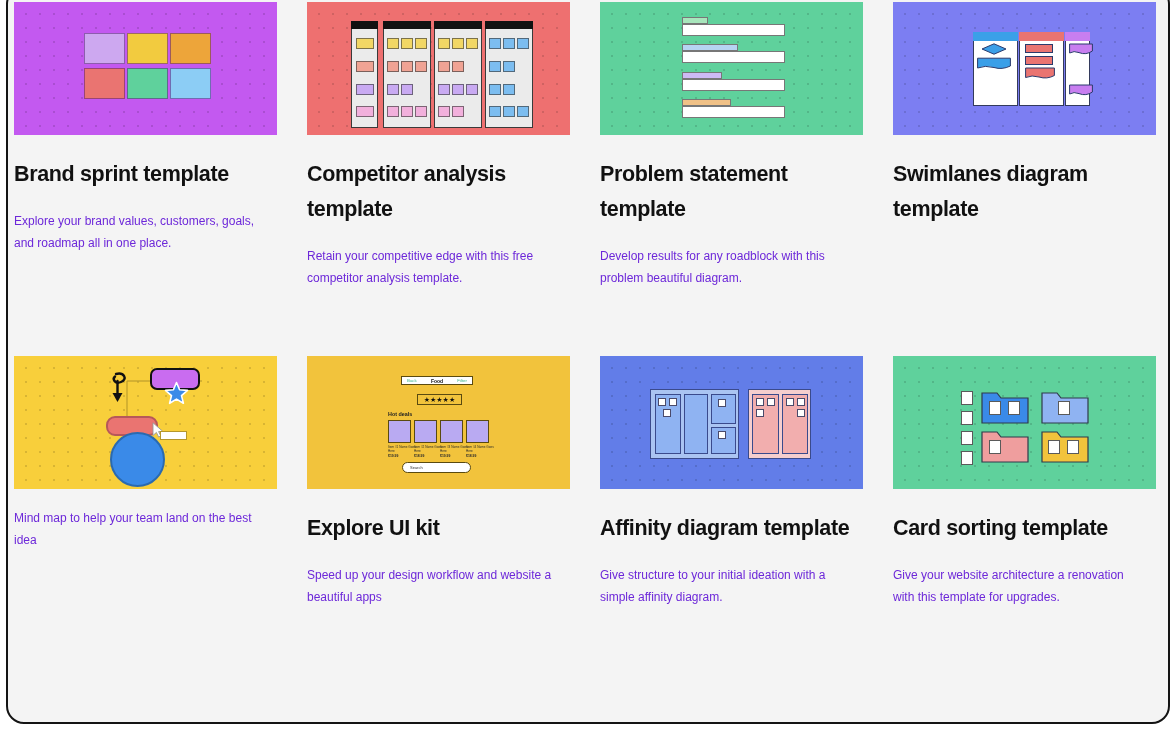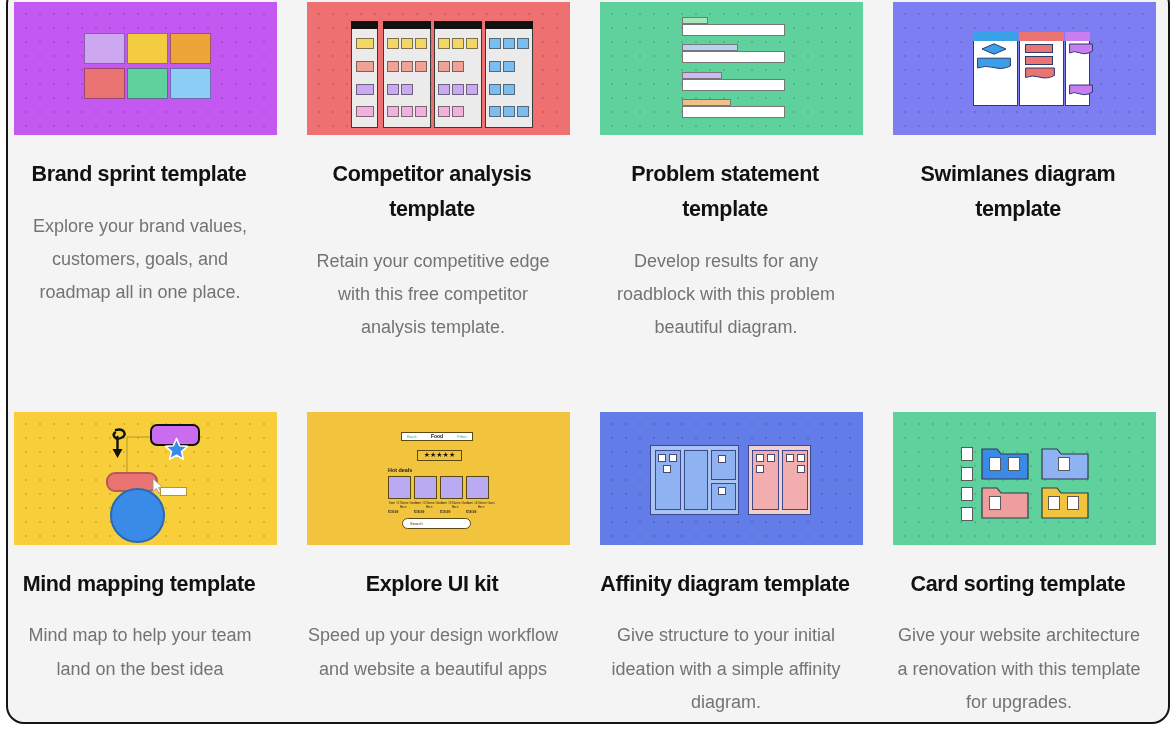--- a/index.html
+++ b/index.html
@@ -19,21 +19,20 @@
     overflow: hidden;
   }
   .grid {
     position: absolute;
     left: 6px; top: 14px;
     width: 1152px;
     display: grid;
     grid-template-columns: repeat(4, 263px);
     column-gap: 30px;
     row-gap: 0px;
-    text-align: center;
   }
   .card { width: 263px; }
   .thumb {
     width: 263px; height: 133px;
     position: relative;
     overflow: hidden;
   }
   .dots {
     position: absolute; inset: 0;
     background-image: radial-gradient(rgba(0,0,0,0.13) 1px, transparent 1.2px);
@@ -43,23 +42,23 @@
   .card-title {
     font-size: 21.5px;
     font-weight: bold;
     line-height: 1.62;
     letter-spacing: -0.35px;
     color: #111111;
     margin-top: 22px;
     width: 250px;
   }
   .card-desc {
-    font-size: 18px;
+    font-size: 12px;
     line-height: 1.85;
-    color: #737373;
+    color: #6d28d9;
     margin-top: 18px;
     width: 252px;
   }
   .r2 .card-title { margin-top: 22px; }
 
   
   .t1 { background: #c359f0; }
   .t1 .sq {
     position: absolute; border: 1.5px solid rgba(90,30,120,.55);
   }
@@ -252,21 +251,20 @@
         <svg style="position:absolute;left:150px;top:25px;" width="25" height="25" viewBox="0 0 25 25">
           <polygon points="12.5,1.5 15.6,8.8 23.5,9.4 17.5,14.6 19.4,22.3 12.5,18.1 5.6,22.3 7.5,14.6 1.5,9.4 9.4,8.8" fill="#3a8ae8" stroke="#fff" stroke-width="1.6" stroke-linejoin="round"></polygon>
         </svg>
         <div style="position:absolute;left:92px;top:60px;width:52px;height:20px;background:#ea7471;border:2px solid #b6585a;border-radius:9px;"></div>
         <svg style="position:absolute;left:138px;top:66px;" width="12" height="16" viewBox="0 0 12 16">
           <polygon points="1,0.8 1,13.5 4.4,10.4 6.6,15 8.8,14 6.6,9.6 10.8,9.4" fill="#fff" stroke="#999" stroke-width="0.9" stroke-linejoin="round"></polygon>
         </svg>
         <div style="position:absolute;left:146px;top:75px;width:27px;height:9px;background:#fff;border:1px solid #b5972b;"></div>
         <div style="position:absolute;left:96px;top:76px;width:55px;height:55px;background:#3a8ae8;border:2px solid #2a6ab0;border-radius:50%;"></div>
       </div>
-      <div class="card-title">Mind mapping template</div>
       <div class="card-desc">Mind map to help your team land on the best idea</div>
     </div>
 
     <div class="card r2" style="margin-top:67px;">
       <div class="thumb t6">
         <div class="nav" style="left:94px;top:20px;width:72px;height:9px;">
           <span>Back</span>
           <span class="mid">Food</span>
           <span>Filter</span>
         </div>

